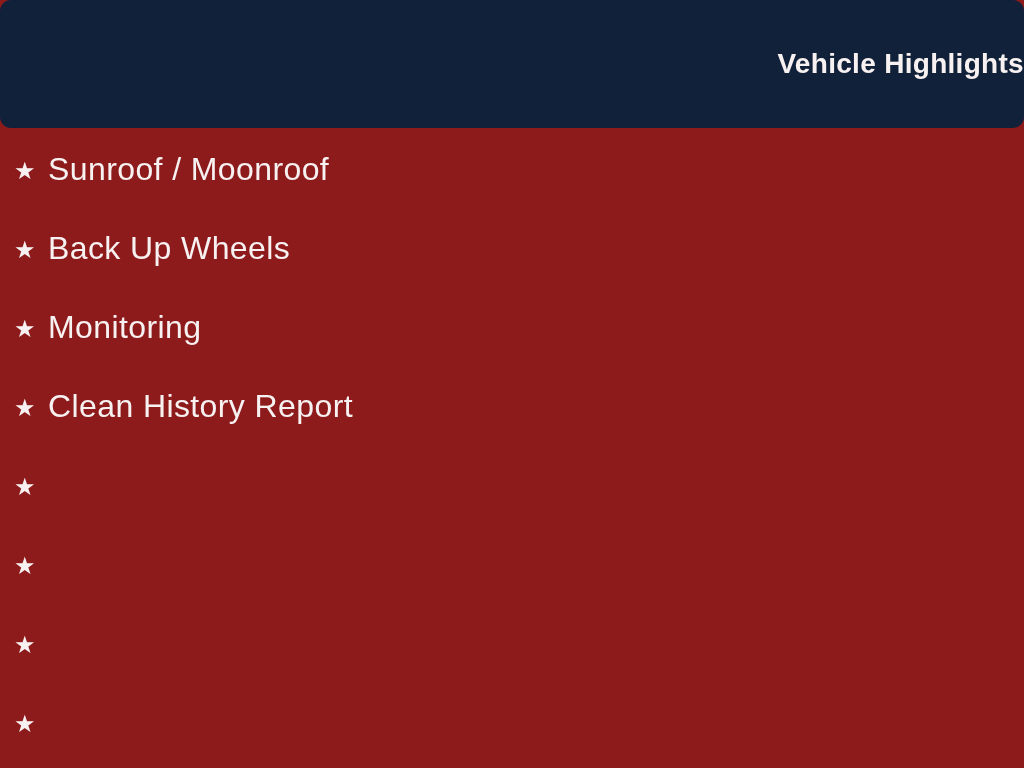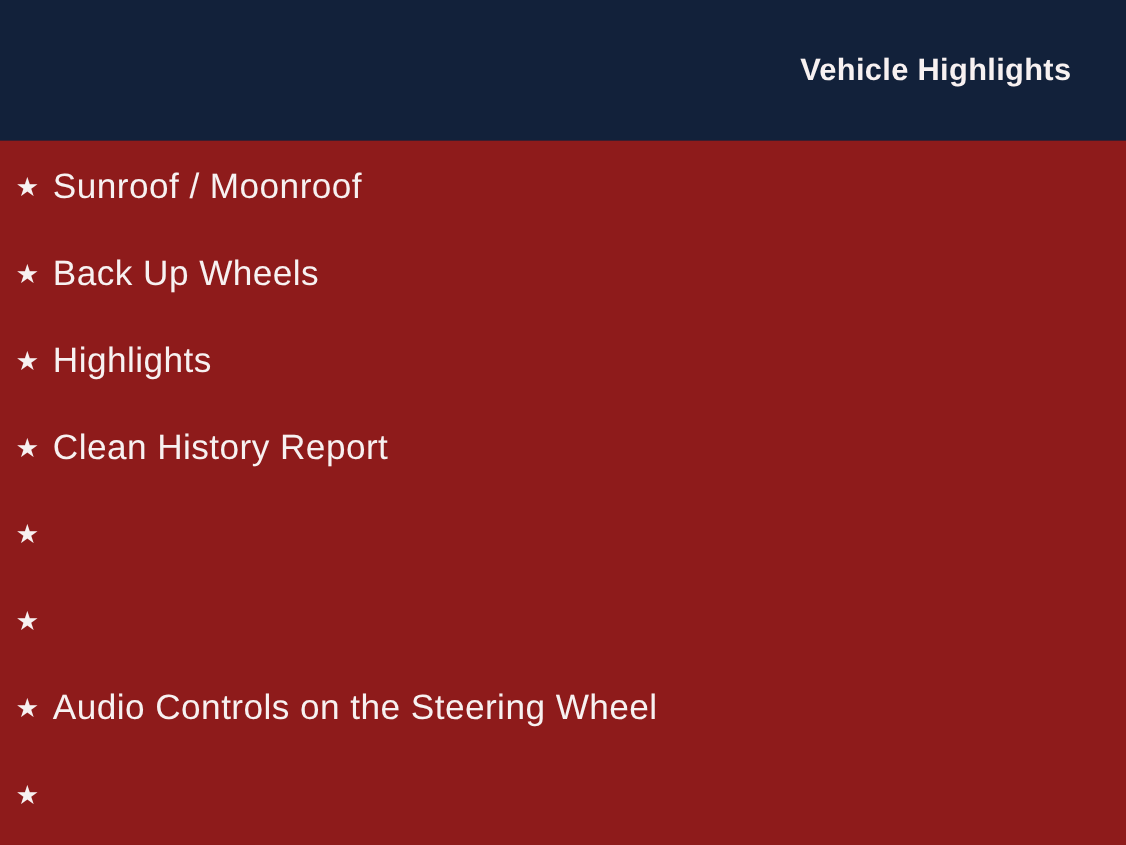--- a/index.html
+++ b/index.html
@@ -20,21 +20,21 @@
     flex-direction: column;
   }
   .header {
     height: 128px;
     flex: 0 0 128px;
     background: var(--header-bg, #12213a);
     display: flex;
     align-items: center;
     justify-content: flex-end;
     box-sizing: border-box;
-    padding-right: 50px;
+    border-radius: 11px;
   }
   .header-title {
     color: var(--text-color, #f7f1f1);
     font-size: 28px;
     font-weight: bold;
     letter-spacing: 0.3px;
   }
   .body {
     flex: 1 1 auto;
     background: var(--body-bg, #8e1b1b);
@@ -81,35 +81,34 @@
       <li>
         <span class="star">★</span>
         <span class="label">Sunroof / Moonroof</span>
       </li>
       <li>
         <span class="star">★</span>
         <span class="label">Back Up Wheels</span>
       </li>
       <li>
         <span class="star">★</span>
-        <span class="label">Highlights</span>
+        <span class="label">Monitoring</span>
       </li>
       <li>
         <span class="star">★</span>
         <span class="label">Clean History Report</span>
       </li>
       <li>
         <span class="star">★</span>
       </li>
       <li>
         <span class="star">★</span>
       </li>
       <li>
         <span class="star">★</span>
-        <span class="label">Audio Controls on the Steering Wheel</span>
       </li>
       <li>
         <span class="star">★</span>
       </li>
     </ul>
   </div>
 
 </div>
 
 </body></html>

